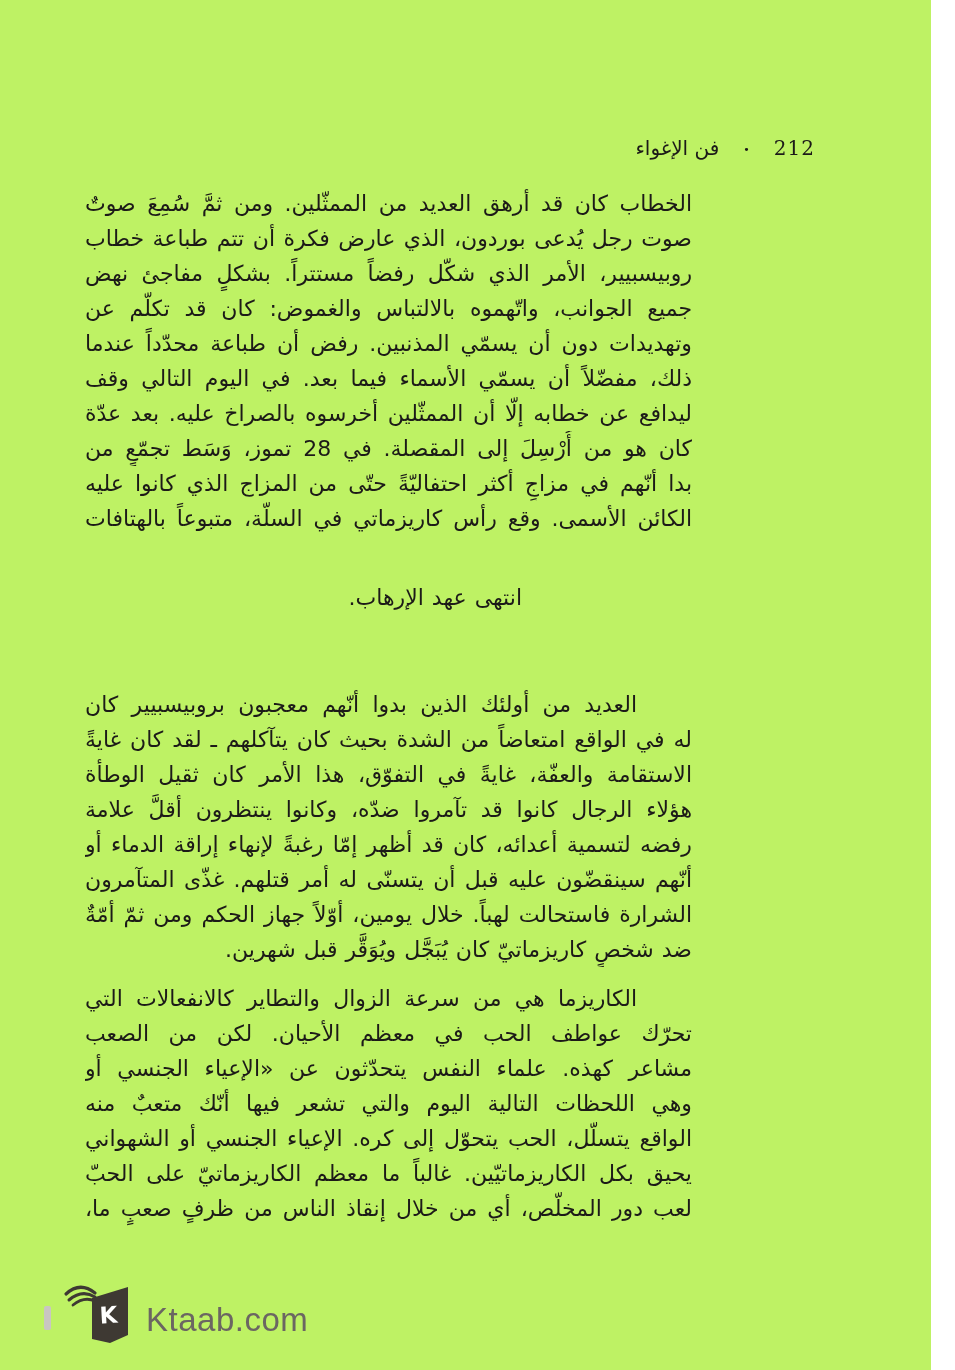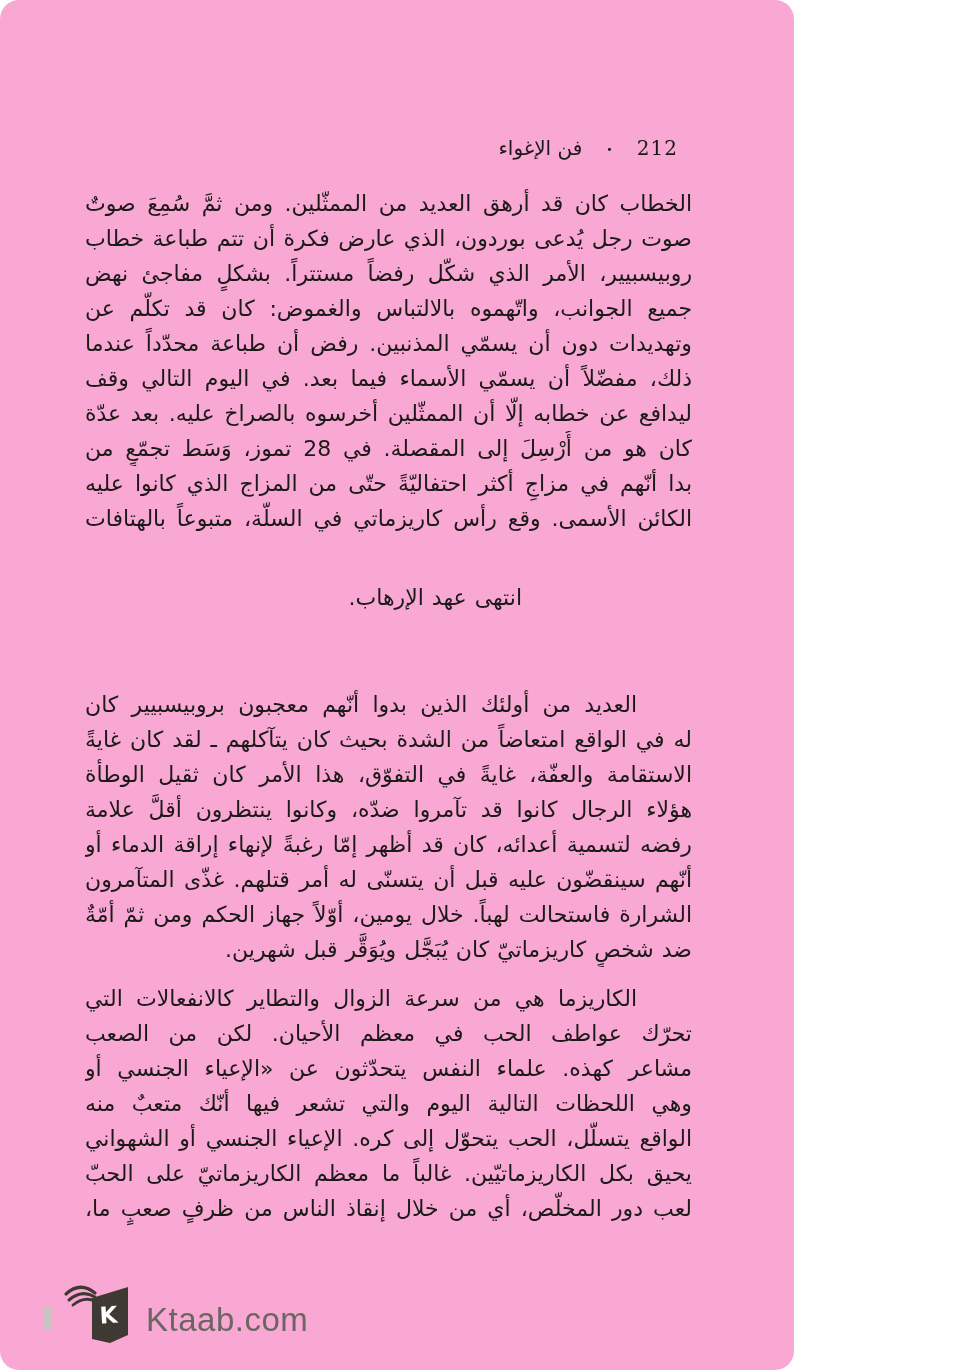--- a/index.html
+++ b/index.html
@@ -1,22 +1,21 @@
 <!DOCTYPE html>
 <html lang="ar"><head>
 <meta charset="utf-8">
 <style>
   html,body{margin:0;padding:0;}
   .page{
     position:relative;
-    width:794px;height:1370px;
-    background:#f9a8d4;
+    width:931px;height:1370px;
+    background:#bef264;
     overflow:hidden;
     font-family:"DejaVu Sans",sans-serif;
-    border-radius:19px;
   }
   
   .header{
     position:absolute;top:136px;right:116px;
     display:flex;align-items:center;gap:24px;
     color:#1c1a18;
   }
   .header .title{font-size:20px;direction:rtl;}
   .header .bullet{font-size:11px;line-height:1;transform:translateY(1px);}
   .header .pagenum{font-family:"DejaVu Serif",serif;font-size:20px;letter-spacing:1px;}

